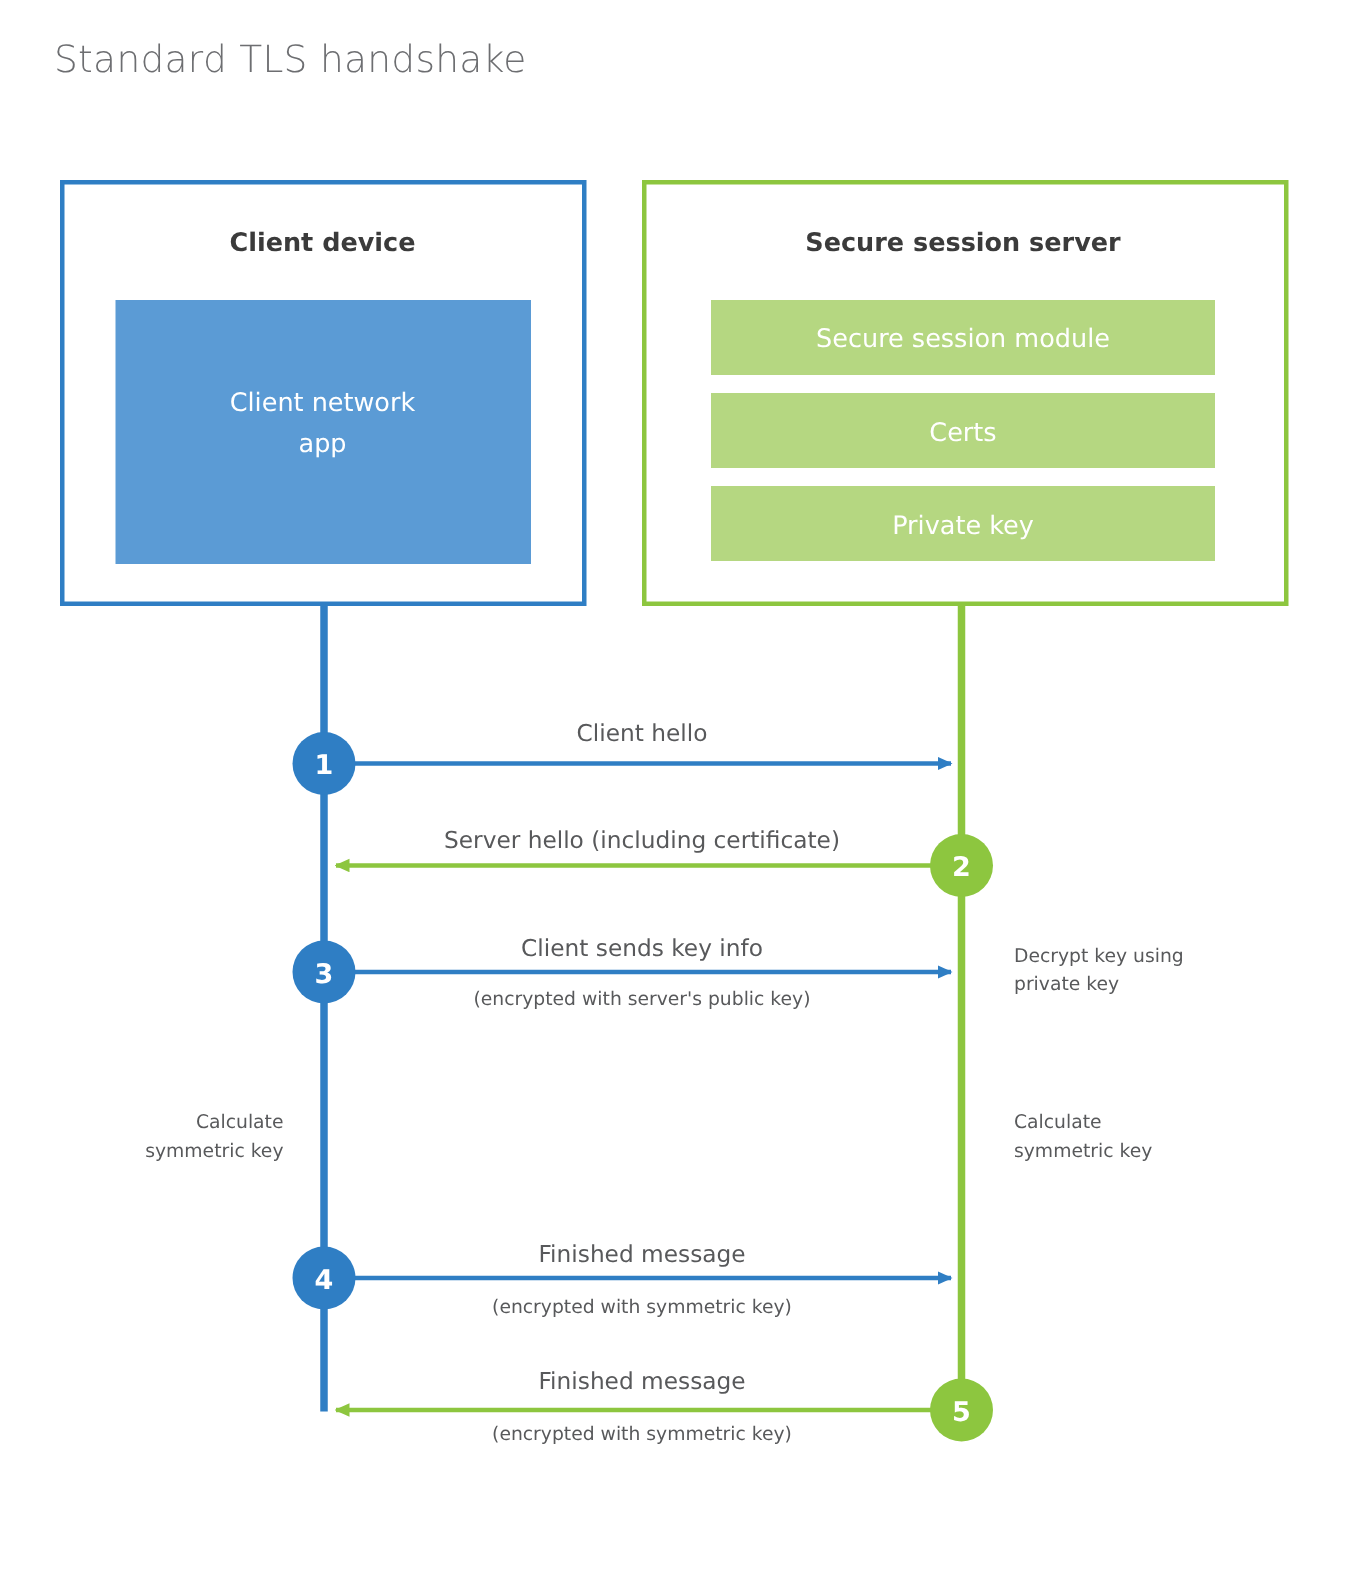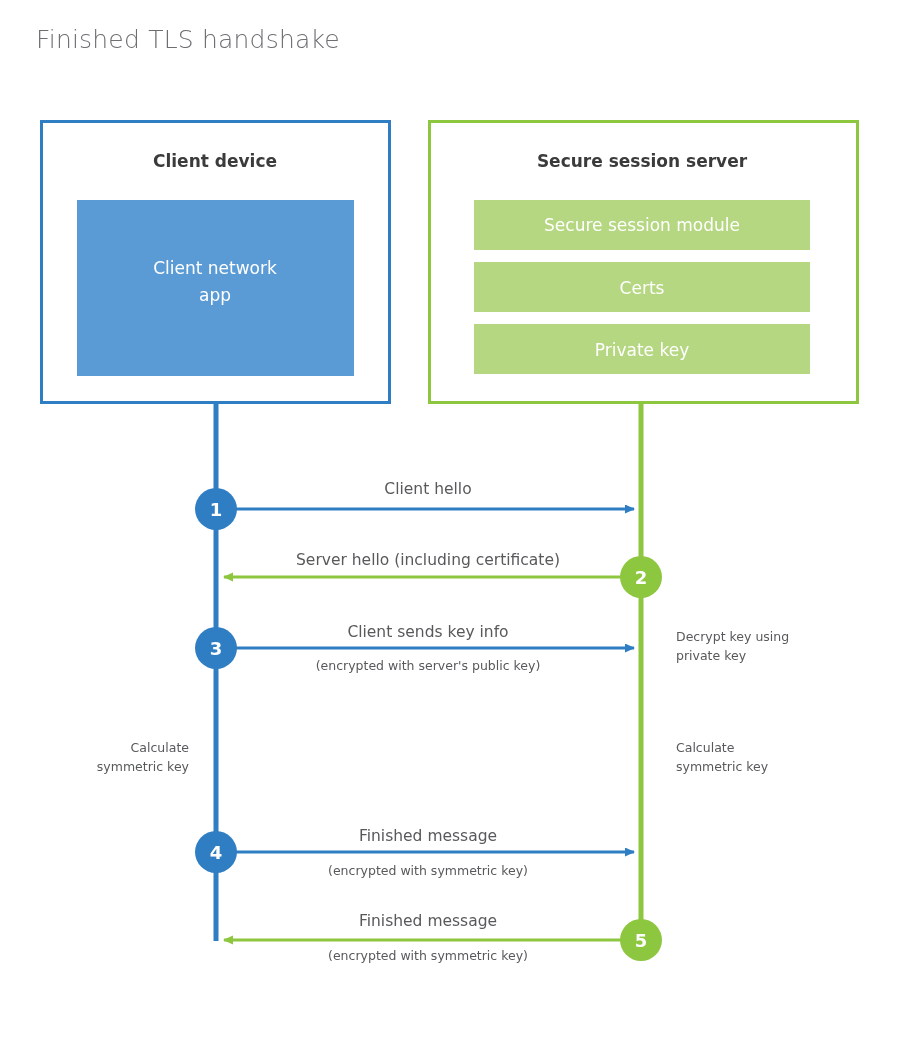--- a/index.html
+++ b/index.html
@@ -83,21 +83,21 @@
     font-weight: 600;
     fill: #ffffff;
     text-anchor: middle;
   }
 </style>
 </head>
 <body>
 
 <div class="diagram-root">
 
-  <div class="page-title">Finished TLS handshake</div>
+  <div class="page-title">Standard TLS handshake</div>
 
   <svg class="diagram-svg" viewBox="0 0 900 1058" xmlns="http://www.w3.org/2000/svg">
 
     <defs>
       <marker id="arrow-blue-right" markerWidth="10" markerHeight="10" refX="9" refY="4.5" orient="auto" markerUnits="userSpaceOnUse">
         <path d="M0,0 L10,4.5 L0,9 Z" fill="#2f7ec4"></path>
       </marker>
       <marker id="arrow-green-left" markerWidth="10" markerHeight="10" refX="9" refY="4.5" orient="auto" markerUnits="userSpaceOnUse">
         <path d="M0,0 L10,4.5 L0,9 Z" fill="#8dc63f"></path>
       </marker>

